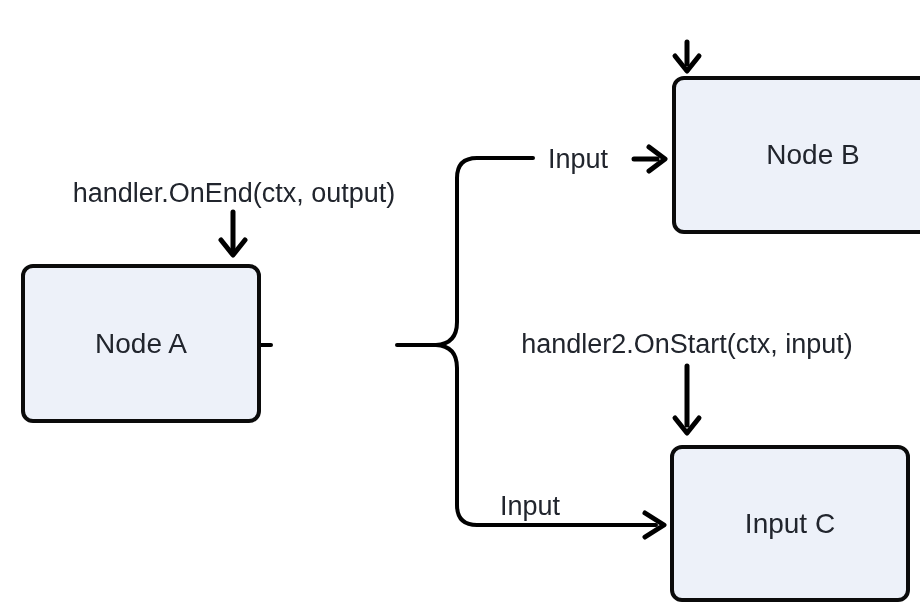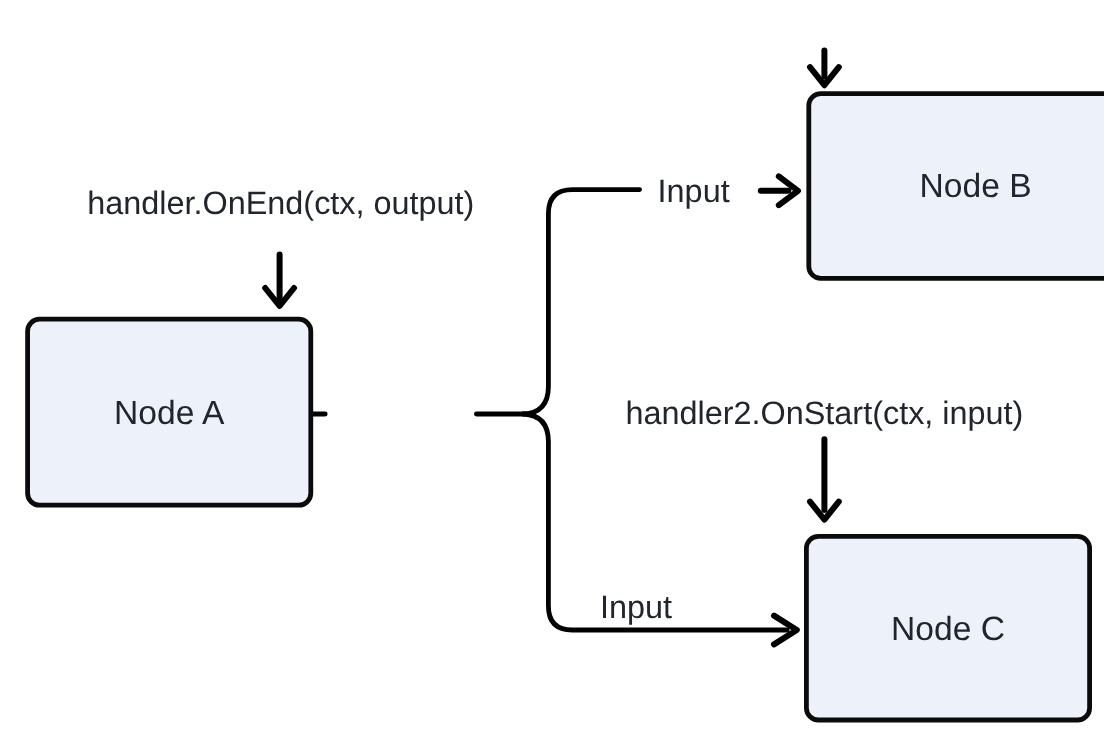--- a/index.html
+++ b/index.html
@@ -40,21 +40,21 @@
   .node-a { left: 21px;   top: 264px; width: 240px; height: 159px; }
   .node-b { left: 672px; top: 76px;  width: 282px; height: 158px; }
   .node-c { left: 670px; top: 445px; width: 240px; height: 157px; }
   .label {
     position: absolute;
     font-size: 27px;
     line-height: 34px;
     white-space: nowrap;
     color: var(--text);
   }
-  .handler-onend   { left: 234px; top: 152px; transform: translateX(-50%); text-align: right; }
+  .handler-onend   { left: 234px; top: 176px; transform: translateX(-50%); text-align: right; }
   .handler-onstart1{ left: 687px; top: -1px;  transform: translateX(-50%); }
   .handler-onstart2{ left: 687px; top: 327px; transform: translateX(-50%); }
   .output-label    { left: 288px; top: 329px; }
   .input-top-label { left: 548px; top: 142px; }
   .input-bot-label { left: 500px; top: 489px; }
   svg path, svg polyline { stroke: var(--line); fill: none; }
 </style>
 </head>
 <body>
 
@@ -85,21 +85,21 @@
     <polyline points="675,418 687,433 699,418" stroke-width="5" stroke-linecap="round" stroke-linejoin="round"></polyline>
   </svg>
 
   <div class="node node-a">
     <span>Node A</span>
   </div>
   <div class="node node-b">
     <span>Node B</span>
   </div>
   <div class="node node-c">
-    <span>Node C</span>
+    <span>Input C</span>
   </div>
 
   <div class="label handler-onend">handler.OnEnd(ctx, output)</div>
   <div class="label handler-onstart2">handler2.OnStart(ctx, input)</div>
 
   <div class="label input-top-label">Input</div>
   <div class="label input-bot-label">Input</div>
 
 </div>
 

